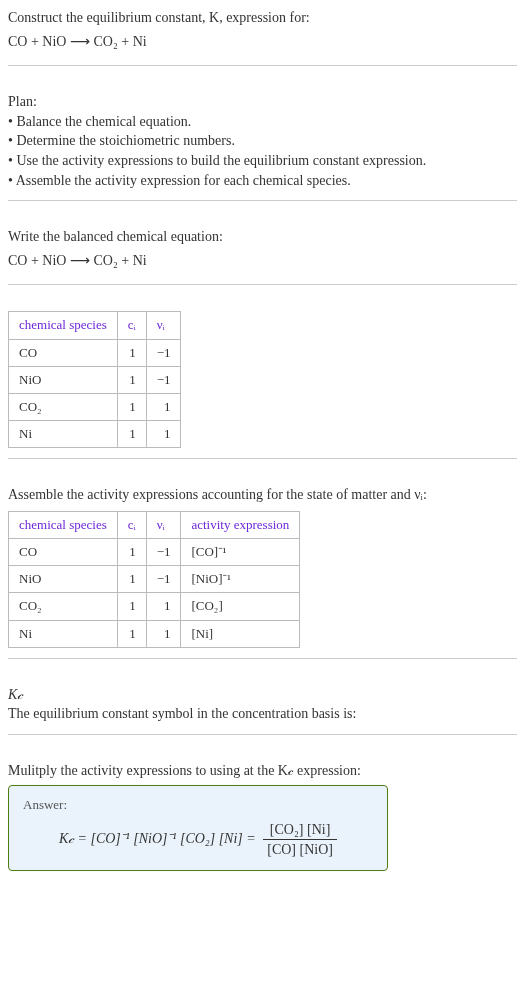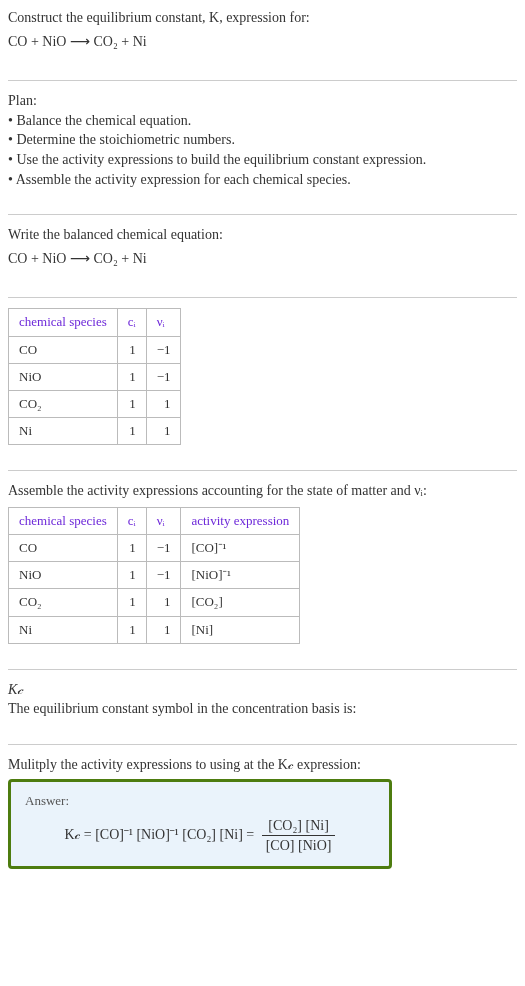--- a/index.html
+++ b/index.html
@@ -6,22 +6,22 @@
     font-family: Georgia, 'Times New Roman', serif;
     font-size: 14px;
     color: #333;
     margin: 0;
     padding: 8px;
     width: 509px;
     line-height: 1.4;
   }
   .section {
     border-bottom: 1px solid #ccc;
-    padding-bottom: 25px;
-    margin-bottom: 10px;
+    padding-bottom: 10px;
+    margin-bottom: 26px;
   }
   .section:last-of-type {
     border-bottom: none;
   }
   .equation {
     font-family: Liberation Serif, serif;
     margin: 4px 0;
   }
   table {
     border-collapse: collapse;
@@ -35,21 +35,21 @@
     font-size: 13px;
   }
   th {
     color: #6d28d9;
   }
   .num {
     text-align: right;
   }
   .answer-box {
     background: #eaf3fb;
-    border: 3px solid #4d7c0f;
+    border: 1px solid #4d7c0f;
     border-radius: 4px;
     padding: 10px 14px;
     width: 350px;
     margin-top: 4px;
   }
   .answer-label {
     font-size: 13px;
     color: #555;
     margin-bottom: 6px;
   }
@@ -168,20 +168,20 @@
 <div class="section">
   <div style="font-style:italic;">K𝒸</div>
   <div>The equilibrium constant symbol in the concentration basis is:</div>
 </div>
 
 <div class="section" style="border-bottom:none;">
   <div>Mulitply the activity expressions to using at the K𝒸 expression:</div>
   <div class="answer-box">
     <div class="answer-label">Answer:</div>
     <div class="kc-line">
-      <span style="">K𝒸 = [CO]⁻¹ [NiO]⁻¹ [CO₂] [Ni] =</span>
+      <span style="font-style:italic;">K𝒸 = [CO]⁻¹ [NiO]⁻¹ [CO₂] [Ni] =</span>
       <span class="frac">
         <span class="top">[CO₂] [Ni]</span>
         <span class="bot">[CO] [NiO]</span>
       </span>
     </div>
   </div>
 </div>
 
 </body></html>

